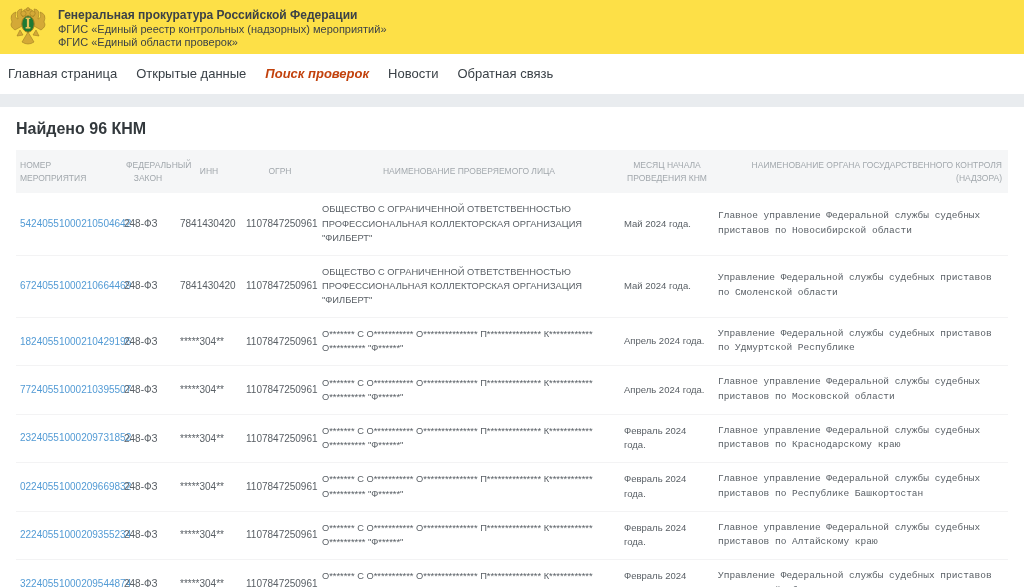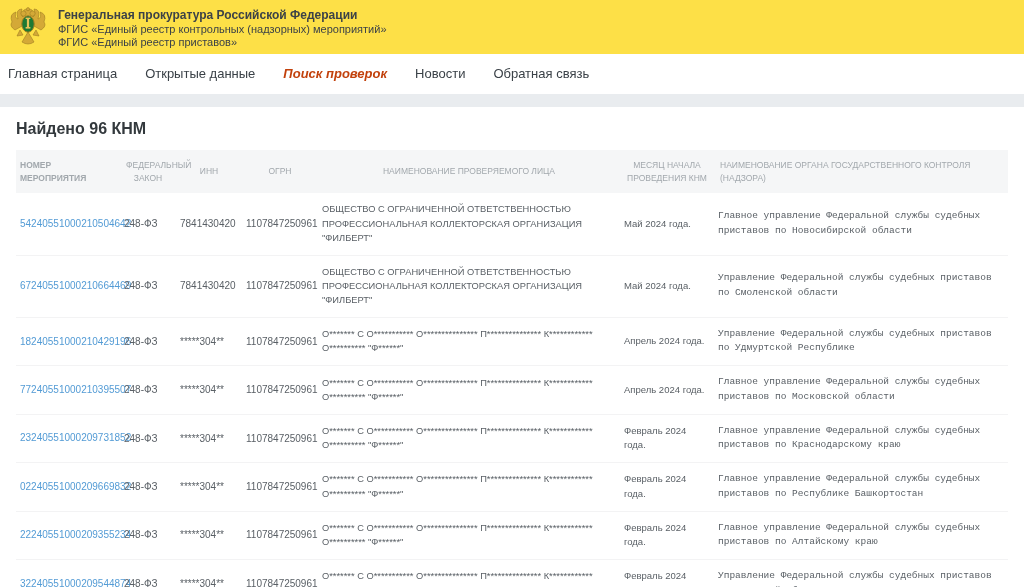--- a/index.html
+++ b/index.html
@@ -29,21 +29,21 @@
   .system-line {
     font-size: 11px;
     color: #3c4247;
     line-height: 1.22;
   }
 
   
   .nav-bar {
     display: flex;
     align-items: center;
-    gap: 28px;
+    gap: 19px;
     padding: 12px 10px 13px 8px;
     background: #ffffff;
   }
   .nav-item {
     font-size: 13px;
     color: #3a4147;
     cursor: pointer;
     text-decoration: none;
     white-space: nowrap;
   }
@@ -84,22 +84,22 @@
     background: #f5f6f7;
     color: #a2a8ad;
     font-size: 8.5px;
     font-weight: normal;
     text-transform: uppercase;
     text-align: center;
     padding: 9px 6px;
     line-height: 1.5;
     vertical-align: middle;
   }
-  thead th.th-number { text-align: left; padding-left: 4px; font-weight: bold; }
-  thead th.th-org { text-align: left; }
+  thead th.th-number { text-align: left; padding-left: 4px; }
+  thead th.th-org { text-align: right; }
 
   tbody td {
     font-size: 9.5px;
     color: #5a6066;
     padding: 9px 8px 9px 4px;
     line-height: 1.55;
     vertical-align: middle;
     border-bottom: 1px solid #f3f3f4;
     word-wrap: break-word;
   }
@@ -140,21 +140,21 @@
 
       <ellipse cx="20" cy="18" rx="6.2" ry="8.2" fill="#1e7a34" stroke="#a07d22" stroke-width="1"></ellipse>
       <rect x="18.9" y="12.5" width="2.2" height="9" fill="#e6c35c"></rect>
       <rect x="17.6" y="21" width="4.8" height="1.6" fill="#e6c35c"></rect>
       <rect x="17.6" y="11.6" width="4.8" height="1.4" fill="#e6c35c"></rect>
     </svg>
   </span>
   <div class="header-titles">
     <div class="org-name">Генеральная прокуратура Российской Федерации</div>
     <div class="system-line">ФГИС «Единый реестр контрольных (надзорных) мероприятий»</div>
-    <div class="system-line">ФГИС «Единый реестр приставов»</div>
+    <div class="system-line">ФГИС «Единый области проверок»</div>
   </div>
 </header>
 
 <nav class="nav-bar">
   <a class="nav-item" href="#">Главная страница</a>
   <a class="nav-item" href="#">Открытые данные</a>
   <a class="nav-item active" href="#">Поиск проверок</a>
   <a class="nav-item" href="#">Новости</a>
   <a class="nav-item" href="#">Обратная связь</a>
 </nav>

